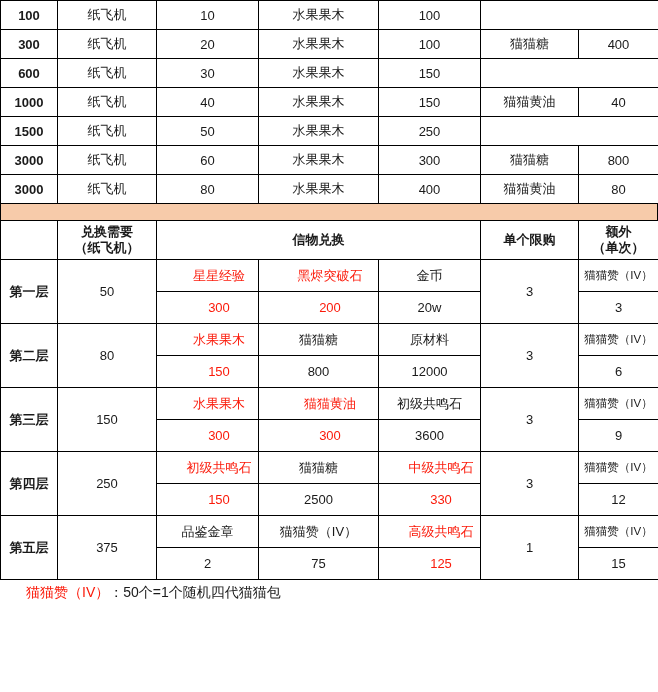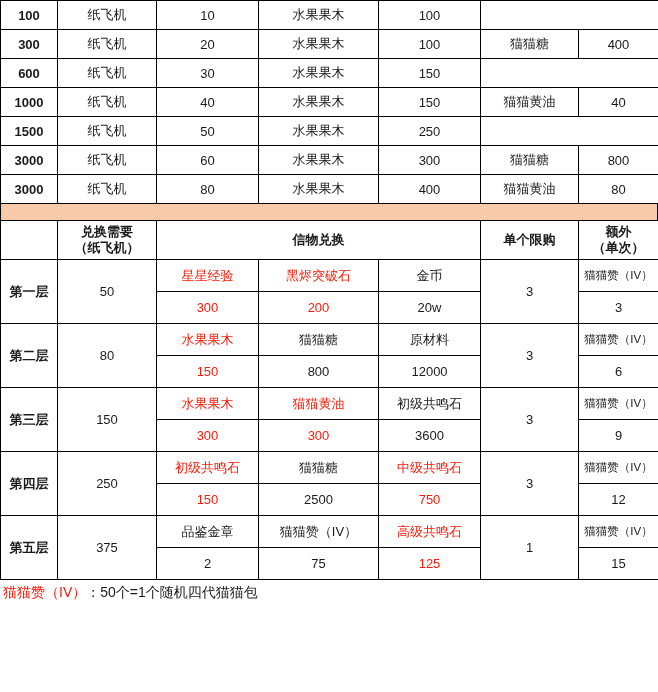--- a/index.html
+++ b/index.html
@@ -14,21 +14,21 @@
   td{
     border:1px solid #000;
     text-align:center;vertical-align:middle;
     font-size:13px;padding:0;overflow:hidden;white-space:nowrap;
   }
   tr.r-title td{height:29px;font-size:17px;font-weight:bold;}
   tr.r-section td{height:25px;font-weight:bold;}
   tr.r-head td{height:29px;font-weight:bold;font-size:13.5px;}
   tr.r-data td{height:28px;}
   td.b{font-weight:bold;}
-  .red{color:var(--accent-red,#f00);}
+  .red{color:var(--accent-red,#f00);padding-left:23px;}
   .sep{
     height:16px;width:656px;
     background:var(--sep-fill,#F7CBAA);
     border-left:1px solid #000;border-right:1px solid #000;
   }
   tr.r-xhead td{height:38px;font-weight:bold;line-height:1.25;}
   tr.r-xhead td .two{line-height:1.25;}
   tr.r-tier-name td{height:31px;}
   tr.r-tier-qty td{height:31px;}
   td.extra-cell{font-size:11.5px;}
@@ -197,21 +197,21 @@
       <td rowspan="2">250</td>
       <td class="red">初级共鸣石</td>
       <td>猫猫糖</td>
       <td class="red">中级共鸣石</td>
       <td rowspan="2">3</td>
       <td class="extra-cell">猫猫赞（IV）</td>
     </tr>
     <tr class="r-tier-qty">
       <td class="red">150</td>
       <td>2500</td>
-      <td class="red">750</td>
+      <td class="red">330</td>
       <td>12</td>
     </tr>
 
     <tr class="r-tier-name">
       <td class="b" rowspan="2">第五层</td>
       <td rowspan="2">375</td>
       <td>品鉴金章</td>
       <td>猫猫赞（IV）</td>
       <td class="red">高级共鸣石</td>
       <td rowspan="2">1</td>

